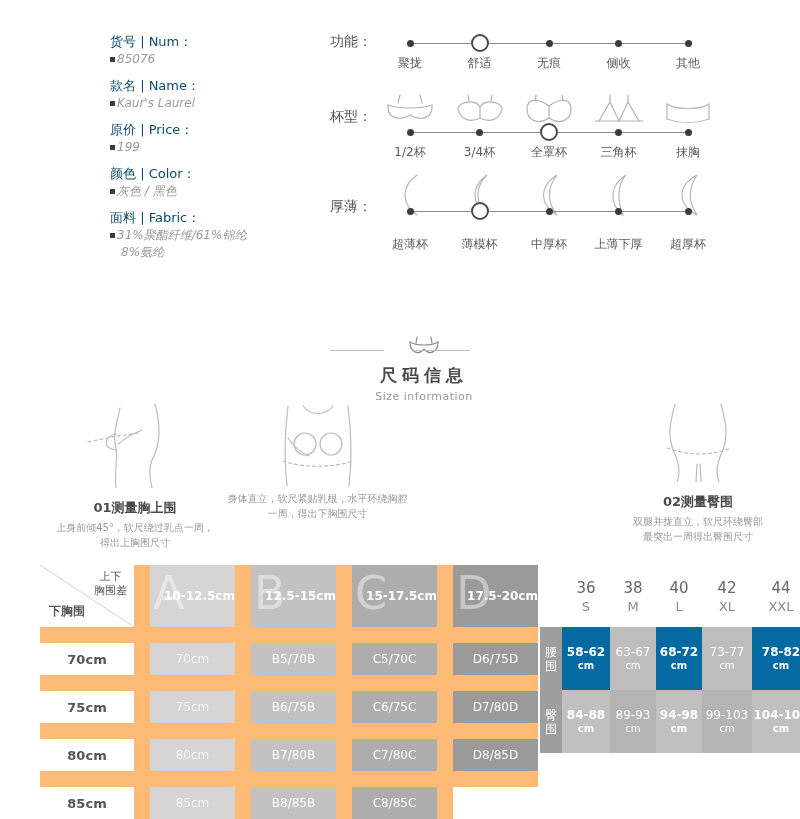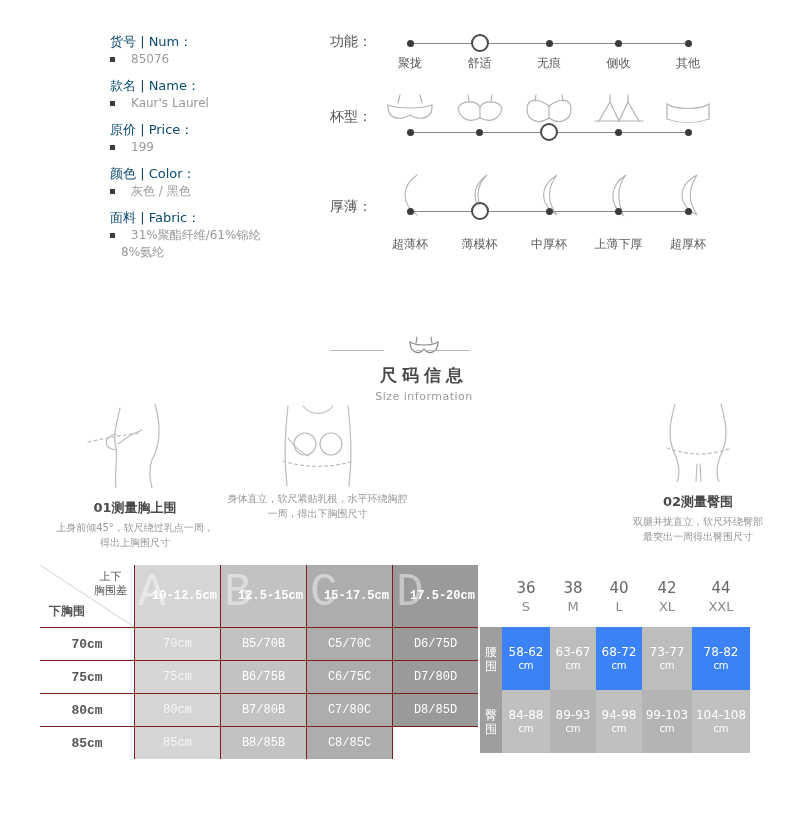--- a/index.html
+++ b/index.html
@@ -3,21 +3,21 @@
 <meta charset="utf-8">
 <style>
   html,body{margin:0;padding:0;background:#fff;}
   .page{position:relative;width:800px;height:819px;background:#fff;overflow:hidden;
         font-family:"DejaVu Sans","Liberation Sans",sans-serif;color:#555;}
 
   
   .product{position:absolute;left:110px;top:33px;width:215px;}
   .field{margin-bottom:9px;}
   .field-label{font-size:13px;color:#0c4a6e;line-height:18px;}
-  .field-value{display:flex;align-items:center;gap:16px;font-size:12px;color:#9a9a9a;line-height:17px;}
+  .field-value{display:flex;align-items:center;gap:2px;font-size:12px;color:#9a9a9a;line-height:17px;font-style:italic;}
   .sq{width:5px;height:5px;background:#3c3c3c;flex:none;}
   .field-value.cont{padding-left:11px;}
 
   
   .sels{position:absolute;left:330px;top:33px;width:460px;}
   .sel{position:relative;}
   .sel1{height:59px;} .sel2{height:80px;} .sel3{height:110px;}
   .sel-label{position:absolute;left:0;font-size:14px;color:#555;}
   .sl1{top:0;} .sl2{top:16px;} .sl3{top:26px;font-family:Liberation Serif, serif;}
   .sel-body{position:absolute;left:80px;top:0;width:278px;height:100%;}
@@ -47,21 +47,21 @@
   .fig{position:absolute;text-align:center;}
   .fig1{left:40px;width:190px;} .fig2{left:225px;width:185px;}
   .fig3{left:435px;width:190px;} .fig4{left:618px;width:160px;}
   .fig svg{display:block;margin:0 auto;}
   .fig-title{font-size:13px;font-weight:bold;color:#4a4a4a;margin-top:11px;}
   .fig-desc{font-size:10px;color:#999;line-height:15px;margin-top:3px;}
 
   
   .sizes{position:absolute;top:565px;left:40px;display:flex;gap:2px;}
   .tbl-left{display:grid;grid-template-columns:94px 85px 85px 85px 85px;
-            grid-template-rows:62px 32px 32px 32px 32px;gap:1px;background:#7f1d1d;font-family:Liberation Mono, monospace;}
+            grid-template-rows:62px 32px 32px 32px 32px;gap:16px;background:#fdba74;}
   .corner{position:relative;background:#fff;}
   .corner svg{position:absolute;left:0;top:0;}
   .corner-top{position:absolute;top:5px;right:7px;font-size:11px;color:#555;text-align:center;line-height:14px;}
   .corner-bottom{position:absolute;bottom:7px;left:9px;font-size:12px;color:#555;font-weight:bold;}
   .colhead{position:relative;overflow:hidden;display:flex;align-items:center;justify-content:center;}
   .colhead .big{position:absolute;left:3px;top:50%;transform:translateY(-55%);font-size:46px;
                 color:rgba(255,255,255,.45);}
   .colhead .range{position:relative;z-index:1;font-size:12px;color:#fff;font-weight:bold;margin-left:14px;white-space:nowrap;}
   .col-a{background:#d5d5d5;} .col-b{background:#c2c2c2;} .col-c{background:#adadad;} .col-d{background:#9a9a9a;}
   .rowlabel{background:#fff;display:flex;align-items:center;justify-content:center;
@@ -73,22 +73,22 @@
   .tbl-right{display:grid;grid-template-columns:22px 48px 46px 46px 50px 58px;
              grid-template-rows:62px 63px 63px;gap:0;background:#fff;}
   .rt-blank{background:#fff;}
   .sizehead{background:#fff;display:flex;flex-direction:column;align-items:center;justify-content:center;}
   .sizehead .num{font-size:15px;color:#666;}
   .sizehead .let{font-size:13px;color:#8a8a8a;margin-top:2px;}
   .vlabel{background:#9e9e9e;display:flex;align-items:center;justify-content:center;}
   .vtext{display:block;width:14px;font-size:12px;color:#fff;line-height:14px;word-break:break-all;text-align:center;}
   .rcell{display:flex;flex-direction:column;align-items:center;justify-content:center;color:#fff;line-height:13px;}
   .rcell .val{font-size:12px;} .rcell .unit{font-size:10px;}
-  .w-a{background:#3b82f6;} .w-b{background:#bdbdbd;}
-  .h-a{background:#c0c0c0;} .h-b{background:#b4b4b4;}
+  .w-a{background:#0369a1;font-weight:bold;} .w-b{background:#bdbdbd;}
+  .h-a{background:#c0c0c0;font-weight:bold;} .h-b{background:#b4b4b4;}
 </style>
 </head>
 <body>
 
 <div class="page">
 
   <div class="product">
     <div class="field">
       <div class="field-label">货号 | Num：</div>
       <div class="field-value">
@@ -190,20 +190,27 @@
             </svg>
           </span>
         </div>
         <div class="track t2">
           <span class="dot" style="left:0%"></span>
           <span class="dot" style="left:25%"></span>
           <span class="dot" style="left:50%"></span>
           <span class="dot" style="left:75%"></span>
           <span class="dot" style="left:100%"></span>
           <span class="ring" style="left:50%"></span>
+        </div>
+        <div class="opts o2">
+          <span style="left:0%">1/2杯</span>
+          <span style="left:25%">3/4杯</span>
+          <span style="left:50%">全罩杯</span>
+          <span style="left:75%">三角杯</span>
+          <span style="left:100%">抹胸</span>
         </div>
       </div>
     </div>
 
     <div class="sel sel3">
       <div class="sel-label sl3">厚薄：</div>
       <div class="sel-body">
         <div class="icons ir3">
           <span class="ic" style="left:0%">
             <svg width="26" height="46" viewBox="0 0 26 46" fill="none" stroke="#b2b2b2" stroke-width="1.1" stroke-linecap="round">

